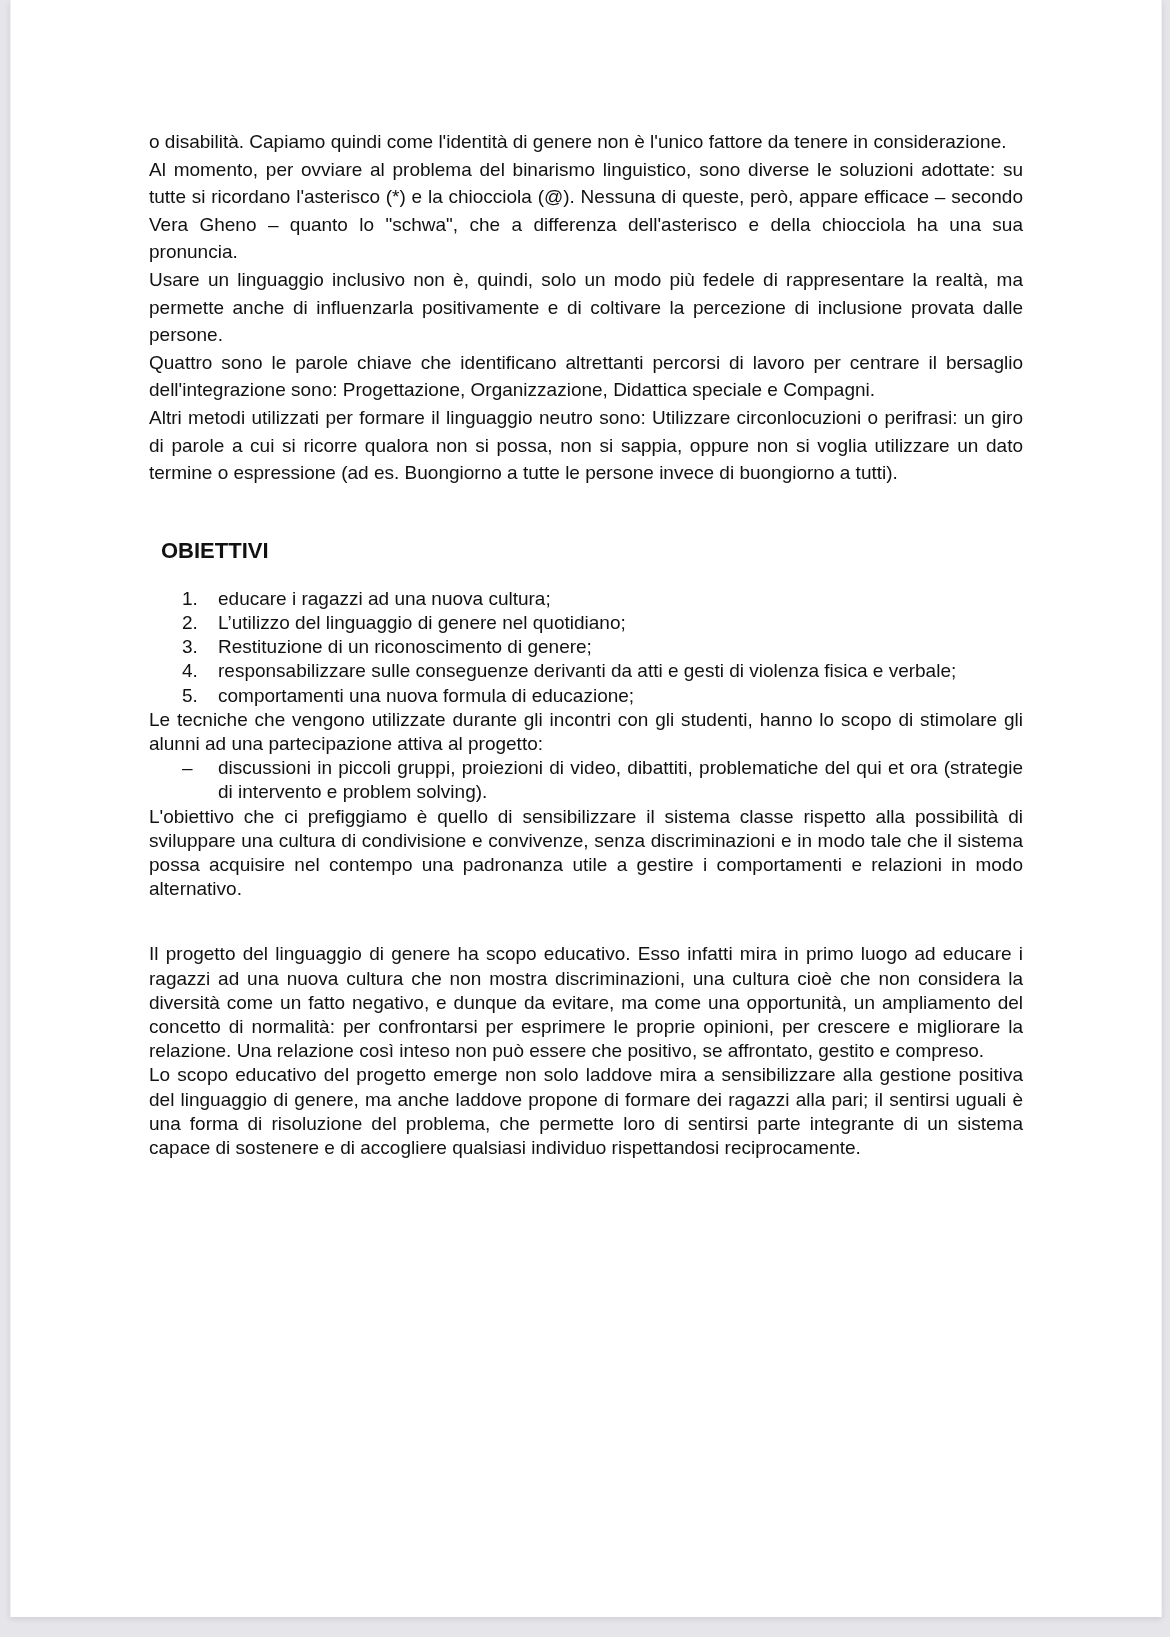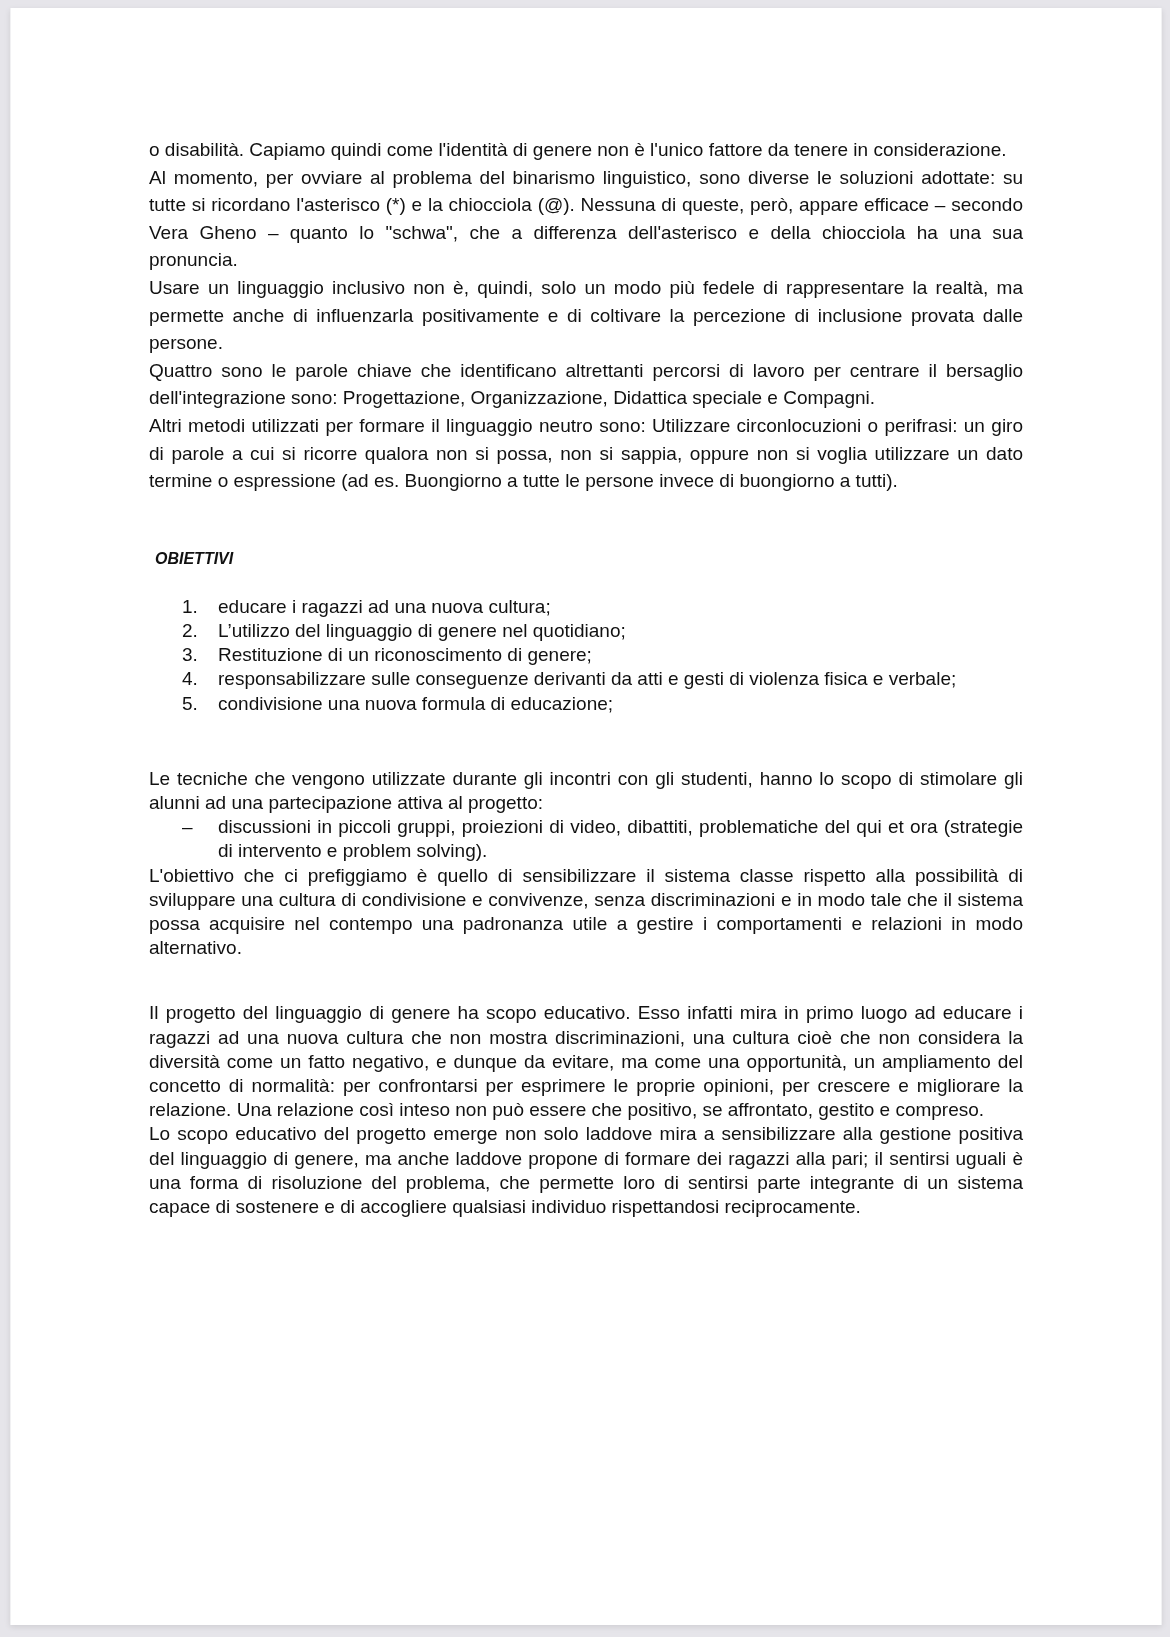--- a/index.html
+++ b/index.html
@@ -11,65 +11,64 @@
       height: 1637px;
       background: #e6e5ea;
       position: relative;
       overflow: hidden;
       font-family: "Liberation Sans", sans-serif;
       color: #111;
     }
     .page {
       position: absolute;
       left: 10px;
-      top: 8px;
+      top: 0;
       width: 1150px;
       height: 1617px;
       background: #ffffff;
       border-left: 1px solid #f1f1f3;
       border-right: 1px solid #f1f1f3;
       box-shadow: 0 2px 6px rgba(0,0,0,0.10);
     }
     .content {
       position: absolute;
       left: 138px;
       top: 128px;
       width: 874px;
     }
     .para {
       margin: 0;
       font-size: 19px;
       text-align: justify;
     }
     .sec1 .para { line-height: 27.6px; }
     .heading {
-      margin: 50px 0 0 6px;
-      font-size: 16px;
+      margin: 50px 0 0 12px;
+      font-size: 22px;
       font-weight: bold;
       line-height: 27px;
-      font-style: italic;
     }
     ol.objectives {
       margin: 23px 0 0 0;
       padding: 0;
       list-style: none;
     }
     ol.objectives li {
       position: relative;
       padding-left: 69px;
       font-size: 19px;
       line-height: 24.2px;
       text-align: justify;
     }
     ol.objectives li .num {
       position: absolute;
       left: 33px;
       top: 0;
     }
-    .sec3 { margin-top: 51px; }
+    .sec3 { }
     .sec3 .para, .sec4 .para { line-height: 24.2px; }
     ul.techniques {
       margin: 0;
       padding: 0;
       list-style: none;
     }
     ul.techniques li {
       position: relative;
       padding-left: 69px;
       font-size: 19px;
@@ -111,21 +110,21 @@
       <li>
         <span class="num">3.</span>
         <span>Restituzione di un riconoscimento di genere;</span>
       </li>
       <li>
         <span class="num">4.</span>
         <span>responsabilizzare sulle conseguenze derivanti da atti e gesti di violenza fisica e verbale;</span>
       </li>
       <li>
         <span class="num">5.</span>
-        <span>condivisione una nuova formula di educazione;</span>
+        <span>comportamenti una nuova formula di educazione;</span>
       </li>
     </ol>
 
     <div class="sec3">
       <p class="para">Le tecniche che vengono utilizzate durante gli incontri  con gli studenti, hanno lo scopo di stimolare gli alunni ad una partecipazione attiva al progetto:</p>
       <ul class="techniques">
         <li>
           <span class="dash">–</span>
           <span>discussioni in piccoli gruppi, proiezioni di video, dibattiti, problematiche del qui et ora (strategie di intervento e problem solving).</span>
         </li>

